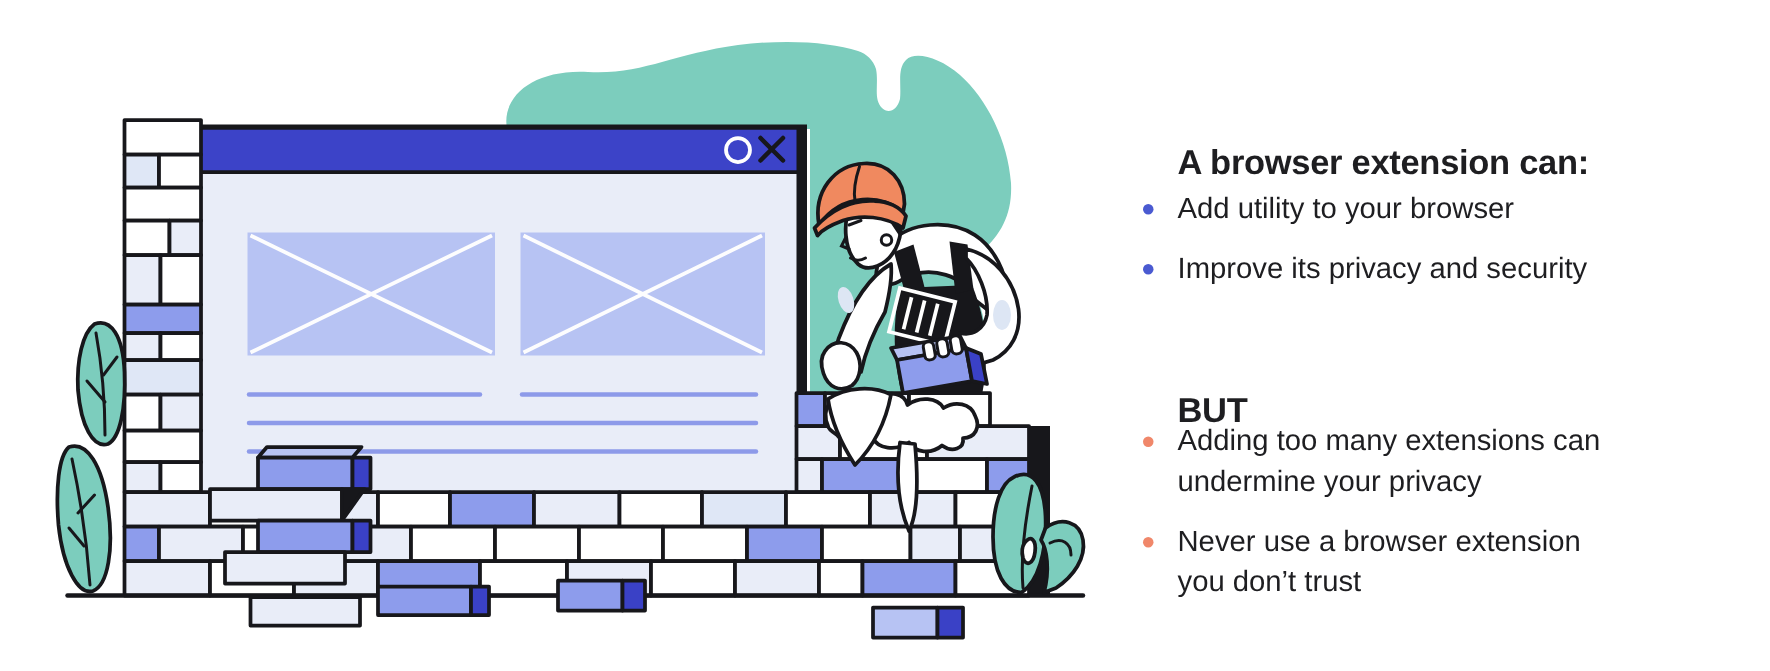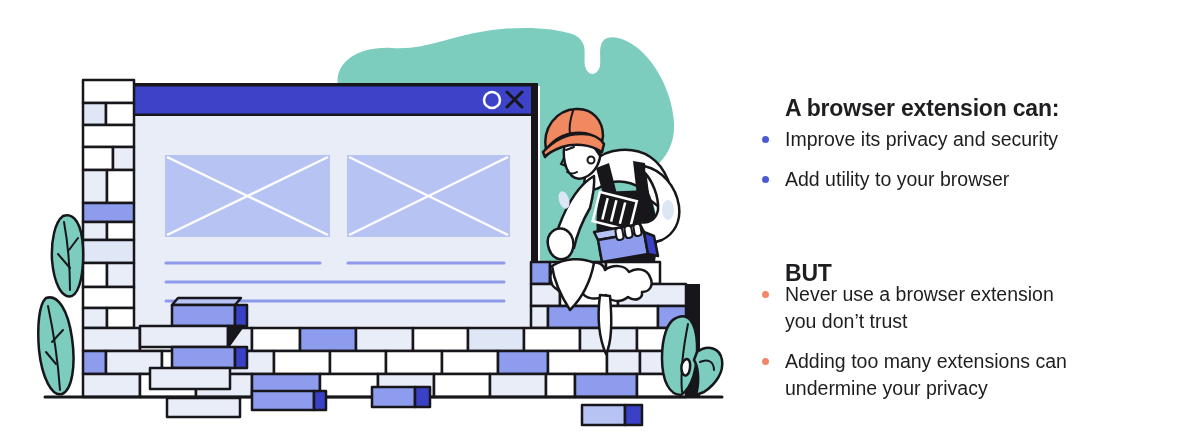--- a/index.html
+++ b/index.html
@@ -234,34 +234,34 @@
       <path class="thin" d="M 700 362 C 708 358 714 362 714 370"></path>
       <path class="br f-w" d="M 683 362 C 687 356 691 360 690 368 C 689 376 684 378 682 372 C 681 368 681 365 683 362 Z"></path>
     </g>
   </svg>
 
   <h2 class="headline" style="top:76px;">A browser extension can:</h2>
 
   <ul class="list" style="top:126px;">
     <li>
       <span class="bullet blue"></span>
+      <span>Add utility to your browser</span>
+    </li>
+    <li>
+      <span class="bullet blue"></span>
       <span>Improve its privacy and security</span>
     </li>
-    <li>
-      <span class="bullet blue"></span>
-      <span>Add utility to your browser</span>
-    </li>
   </ul>
 
   <h2 class="headline" style="top:241px;">BUT</h2>
 
   <ul class="list" style="top:281px; width:305px;">
+    <li>
+      <span class="bullet orange"></span>
+      <span>Adding too many extensions can undermine your privacy</span>
+    </li>
     <li>
       <span class="bullet orange"></span>
       <span>Never use a browser extension you don’t trust</span>
     </li>
-    <li>
-      <span class="bullet orange"></span>
-      <span>Adding too many extensions can undermine your privacy</span>
-    </li>
   </ul>
 
 </div>
 
 </body></html>

